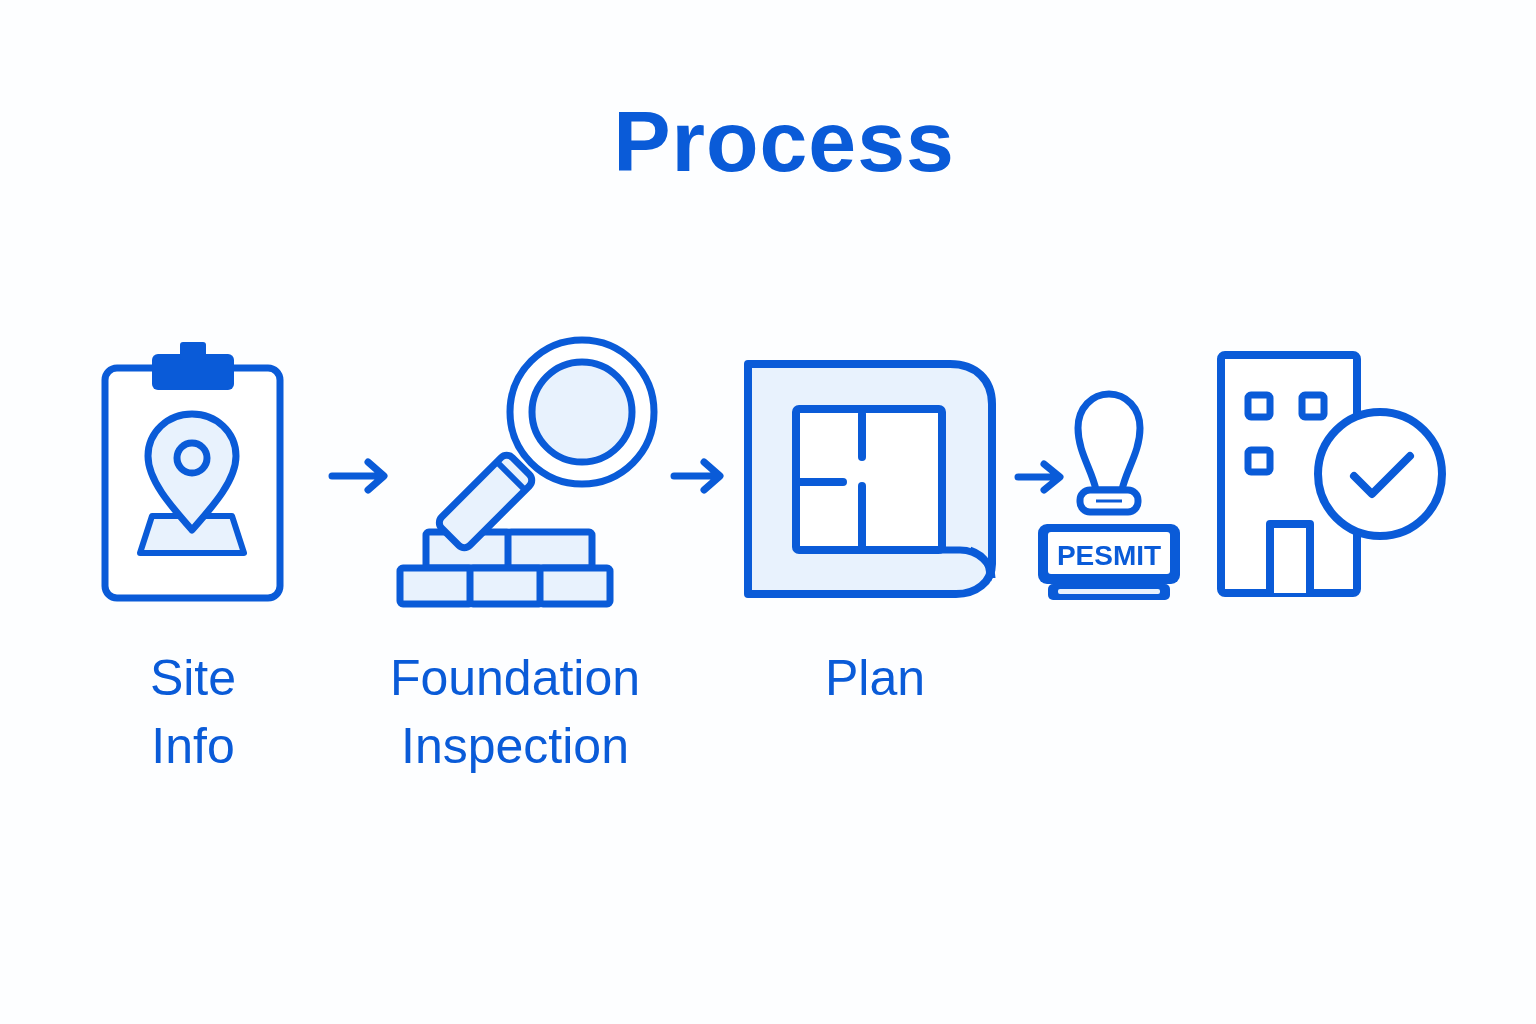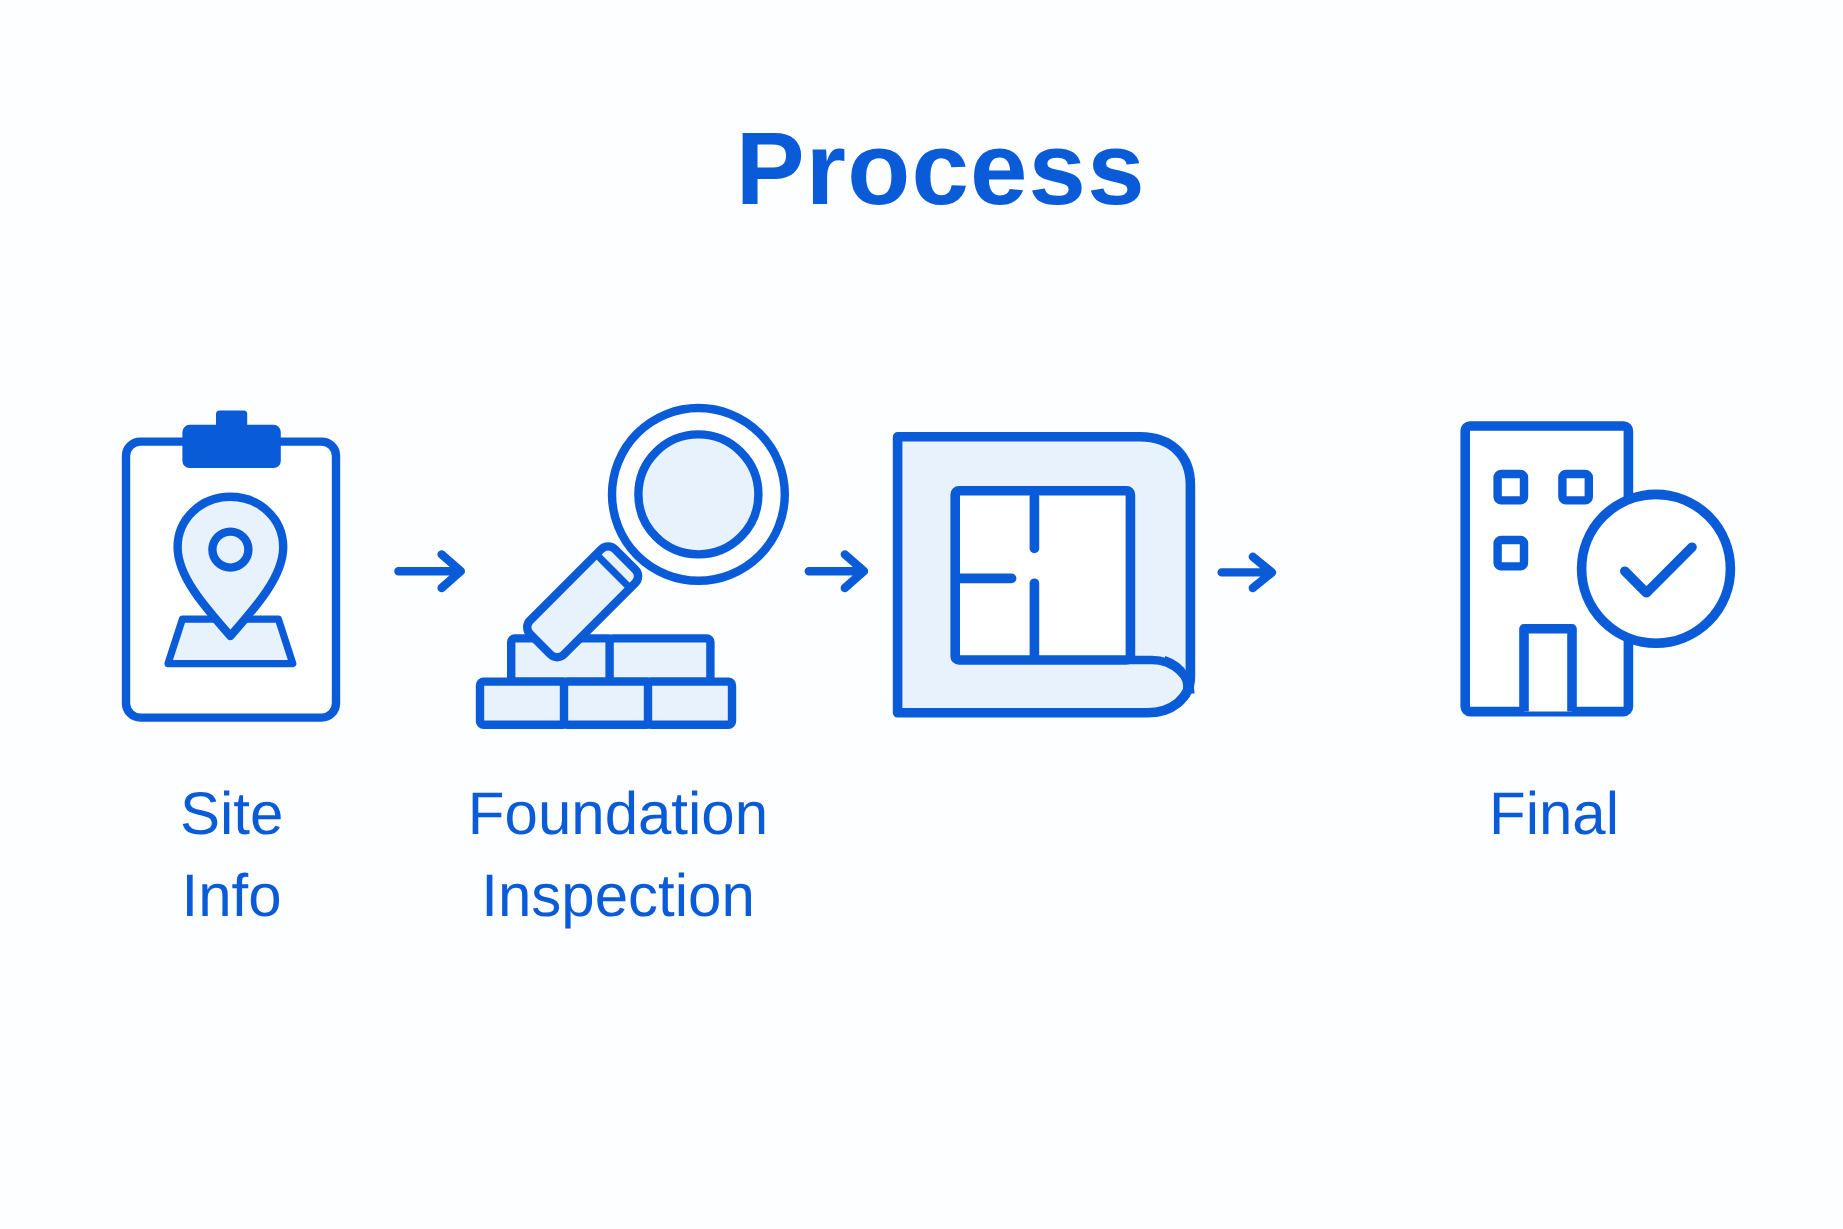--- a/index.html
+++ b/index.html
@@ -109,20 +109,34 @@
       <line x1="60" y1="130" x2="103" y2="130" stroke="#0a5bd8" stroke-width="8" stroke-linecap="round"></line>
     </svg>
   </div>
 
   <div class="icon" style="left:1014px; top:460px;">
     <svg width="52" height="34" viewBox="0 0 52 34">
       <path d="M4,17 L44,17 M30,4 L46,17 L30,30" fill="none" stroke="#0a5bd8" stroke-width="7" stroke-linecap="round" stroke-linejoin="round"></path>
     </svg>
   </div>
 
+  <div class="icon" style="left:1034px; top:390px;">
+    <svg width="150" height="215" viewBox="0 0 150 215">
+
+      <path d="M62,100 C58,80 44,62 44,38 C44,18 58,4 75,4 C92,4 106,18 106,38 C106,62 92,80 88,100 Z" fill="#ffffff" stroke="#0a5bd8" stroke-width="7" stroke-linejoin="round"></path>
+      <rect x="46" y="100" width="58" height="22" rx="10" fill="#ffffff" stroke="#0a5bd8" stroke-width="7"></rect>
+      <line x1="62" y1="111" x2="88" y2="111" stroke="#0a5bd8" stroke-width="3"></line>
+
+      <rect x="4" y="134" width="142" height="60" rx="9" fill="#0a5bd8"></rect>
+      <rect x="14" y="142" width="122" height="42" rx="3" fill="#ffffff"></rect>
+      <text x="75" y="175" text-anchor="middle" font-family="Liberation Sans, sans-serif" font-weight="700" font-size="28" fill="#0a5bd8">PESMIT</text>
+      <rect x="14" y="194" width="122" height="16" rx="5" fill="#0a5bd8"></rect>
+      <rect x="24" y="199" width="102" height="5" rx="2" fill="#e8f2fd"></rect>
+    </svg>
+  </div>
 
   <div class="icon" style="left:1214px; top:348px;">
     <svg width="240" height="252" viewBox="0 0 240 252">
       <rect x="7" y="7" width="136" height="238" rx="4" fill="#ffffff" stroke="#0a5bd8" stroke-width="8"></rect>
       <rect x="34" y="47" width="22" height="22" rx="3" fill="#ffffff" stroke="#0a5bd8" stroke-width="7"></rect>
       <rect x="88" y="47" width="22" height="22" rx="3" fill="#ffffff" stroke="#0a5bd8" stroke-width="7"></rect>
       <rect x="34" y="102" width="22" height="22" rx="3" fill="#ffffff" stroke="#0a5bd8" stroke-width="7"></rect>
       <path d="M56,245 L56,176 L96,176 L96,245" fill="#ffffff" stroke="#0a5bd8" stroke-width="8" stroke-linejoin="round"></path>
       <circle cx="166" cy="126" r="62" fill="#ffffff" stroke="#0a5bd8" stroke-width="8"></circle>
       <path d="M140,128 L158,146 L196,108" fill="none" stroke="#0a5bd8" stroke-width="8" stroke-linecap="round" stroke-linejoin="round"></path>
@@ -133,19 +147,19 @@
     <span>Site</span>
     <span>Info</span>
   </div>
 
   <div class="label" style="left:355px; top:644px; width:320px;">
     <span>Foundation</span>
     <span>Inspection</span>
   </div>
 
   <div class="label" style="left:700px; top:644px; width:350px;">
+    <span>Plan</span>
   </div>
 
   <div class="label" style="left:1130px; top:644px; width:330px;">
-    <span>Final</span>
   </div>
 
 </div>
 
 </body></html>

